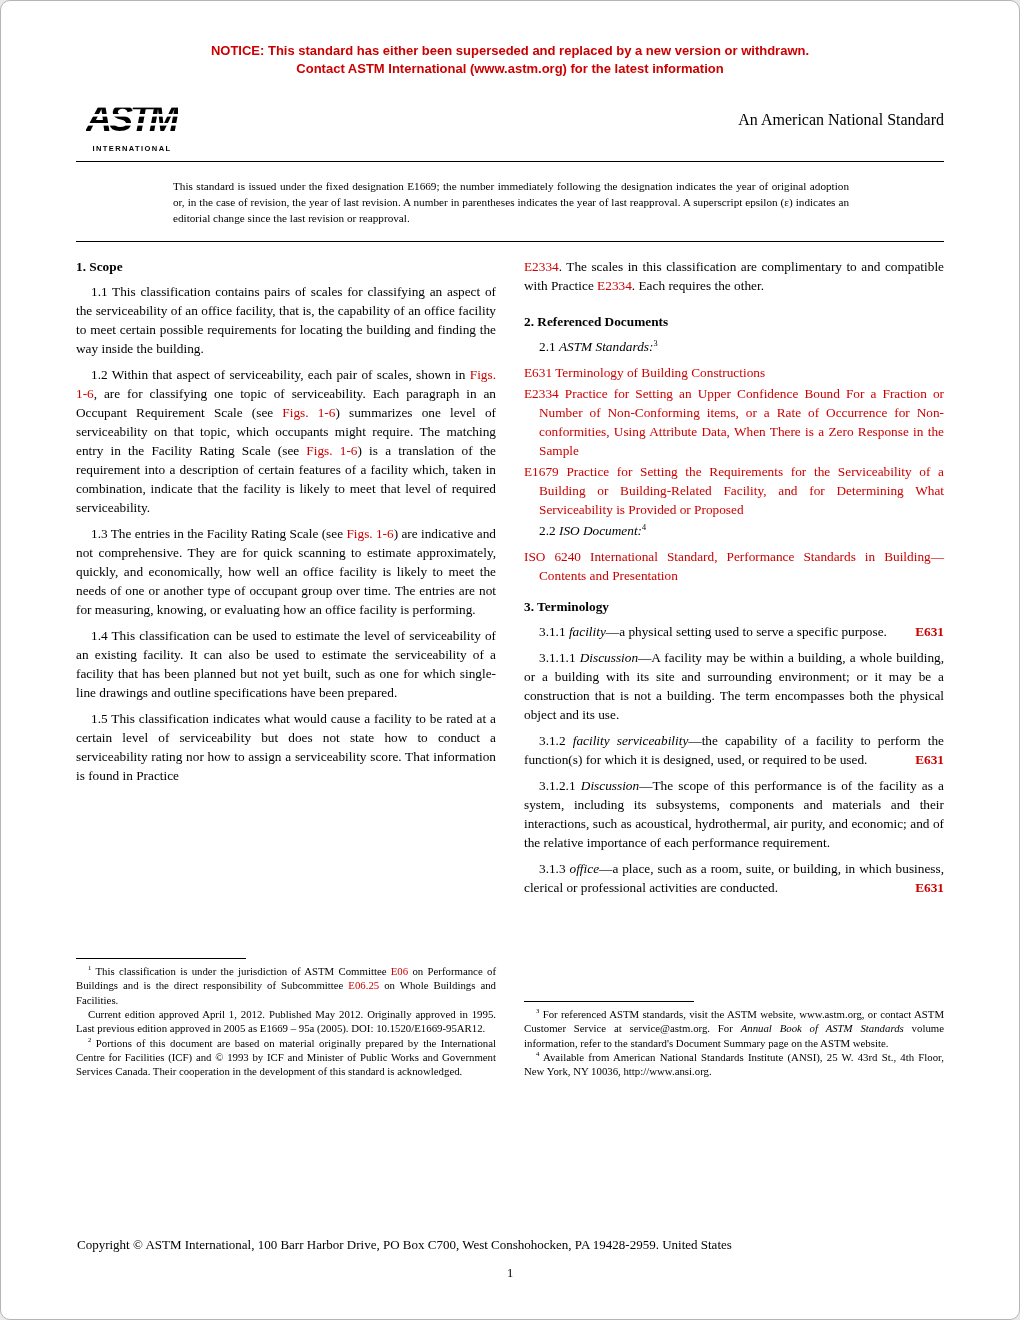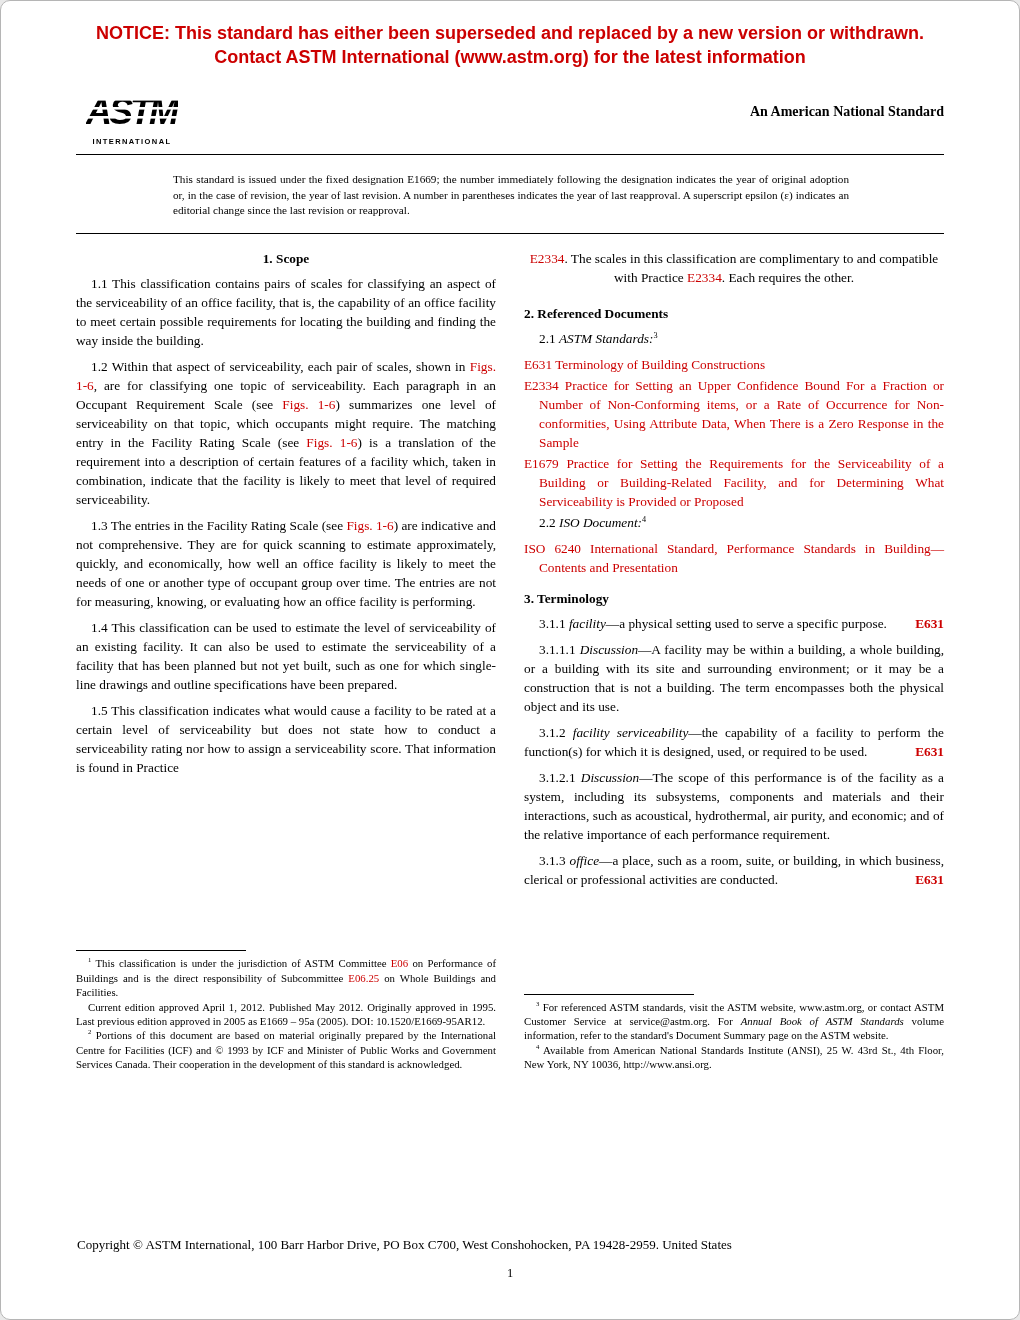--- a/index.html
+++ b/index.html
@@ -5,55 +5,55 @@
   :root { --red: #cc0000; }
   * { margin:0; padding:0; box-sizing:border-box; }
   html,body { background:#e9e9e9; }
   body { font-family:"Liberation Serif", serif; color:#000; }
   .page {
     width:1020px; height:1320px; background:#fff; position:relative;
     margin:0 auto; border:1px solid #b5b5b5; border-radius:10px;
     padding:0 75px; overflow:hidden;
   }
   .notice {
-    text-align:center; padding-top:20px; color:var(--red);
+    text-align:center; padding-top:41px; color:var(--red);
     font-family:"Liberation Sans", sans-serif; font-weight:bold;
-    font-size:18px; line-height:1.35;
+    font-size:13px; line-height:1.35;
   }
   .header { display:flex; align-items:flex-start; margin-top:12px;justify-content:center; }
   .logo { width:100px; text-align:center; margin-left:6px; flex:0 0 auto; }
   .logo-sub {
     font-family:"Liberation Sans", sans-serif; font-weight:bold;
     font-size:7.5px; letter-spacing:1.4px; margin-top:1px;
   }
   .designation {
     font-family:"Liberation Sans", sans-serif; font-weight:bold;
     font-size:15.5px; margin-left:14px; margin-top:18px;
   }
   .designation .desig-label { margin-right:5px; }
-  .natl { margin-left:auto; font-size:14px; margin-top:22px;font-weight:bold; }
+  .natl { margin-left:auto; font-size:16px; margin-top:22px; }
   .header-rule { border:none; border-top:1.5px solid #000; margin-top:8px; }
   .titleblock {
     margin:24px 0 0 97px; font-family:"Liberation Sans", sans-serif;
     font-weight:bold; font-size:19px; line-height:1.32;
   }
   .titleblock sup { font-size:11px; }
   .intro {
     margin:17px 0 0 97px; width:676px; font-size:11.2px;
     line-height:1.42; text-align:justify;
   }
   .intro-rule { border:none; border-top:1px solid #000; margin-top:14px; }
   .columns { display:flex; gap:28px; margin-top:15px; }
   .column {
     flex:1; display:flex; flex-direction:column; min-height:822px;
     font-size:13.3px; line-height:1.43; text-align:justify;
   }
   .blk { margin-bottom:0; }
   .heading { font-weight:bold; margin:10px 0 6px; text-align:left; }
-  .column > .blk:first-child { margin-top:0;text-align:center; }
+  .column > .blk:first-child { margin-top:0; }
   .para { text-indent:15px; margin-bottom:7px; }
   .para-cont { text-indent:0; margin-bottom:7px; }
   .ref { color:var(--red); padding-left:15px; text-indent:-15px; margin-bottom:2px; }
   .footnote { font-size:10.8px; line-height:1.33; text-indent:12px; margin-bottom:0; }
   .fnrule { margin-top:auto; width:170px; border-top:1px solid #000; margin-bottom:5px; padding-top:0; }
   .seg-link { color:var(--red); }
   .seg-i { font-style:italic; }
   .seg-tag { float:right; color:var(--red); font-weight:bold; }
   sup { font-size:0.62em; vertical-align:super; line-height:0; }
   .footer { position:absolute; left:76px; bottom:66px; font-size:13px; }

